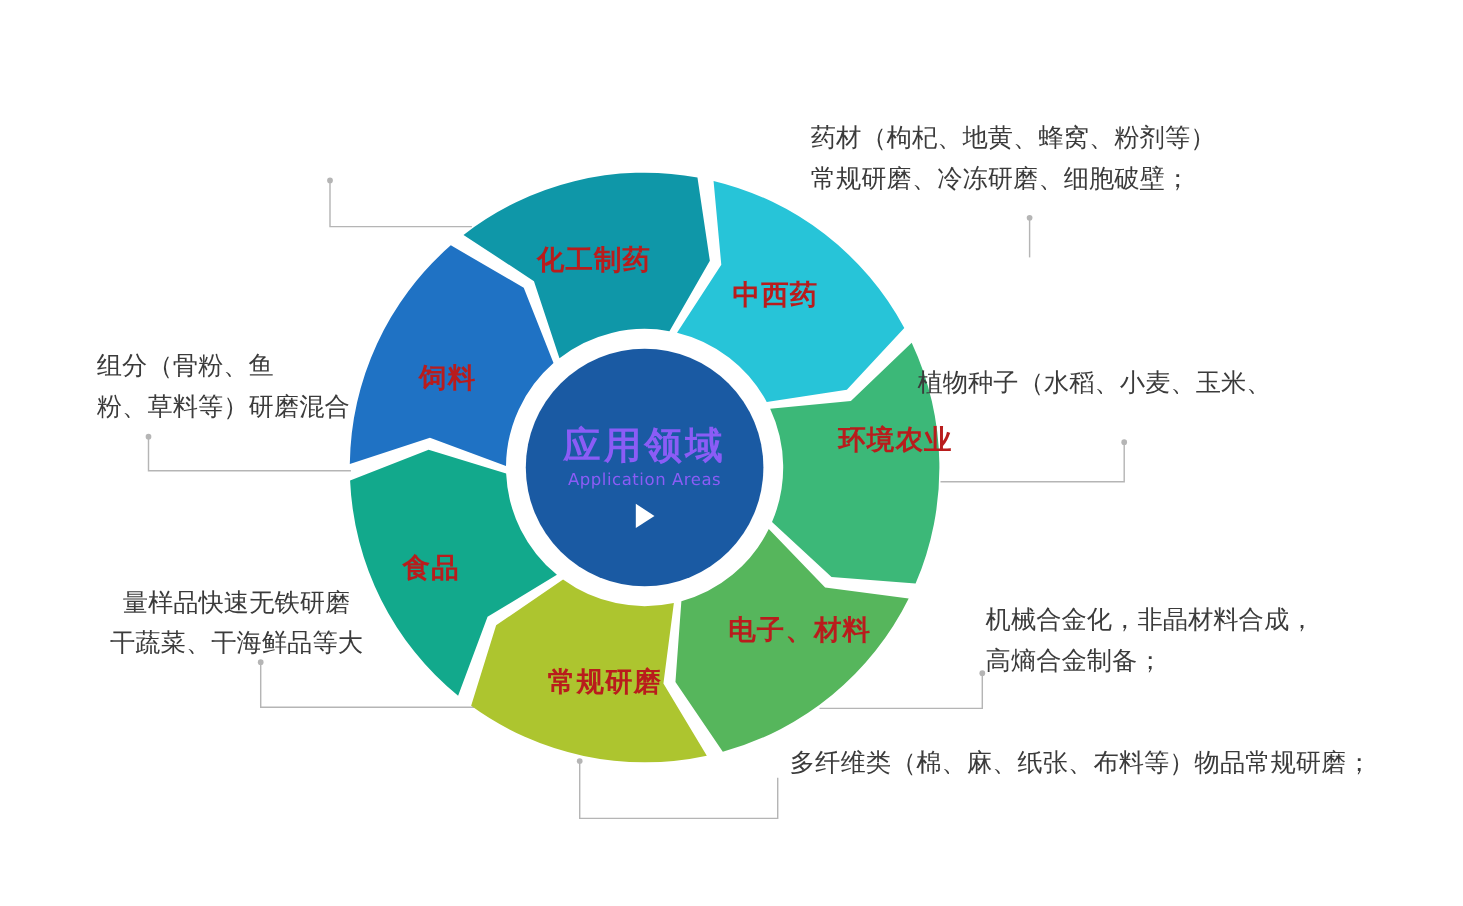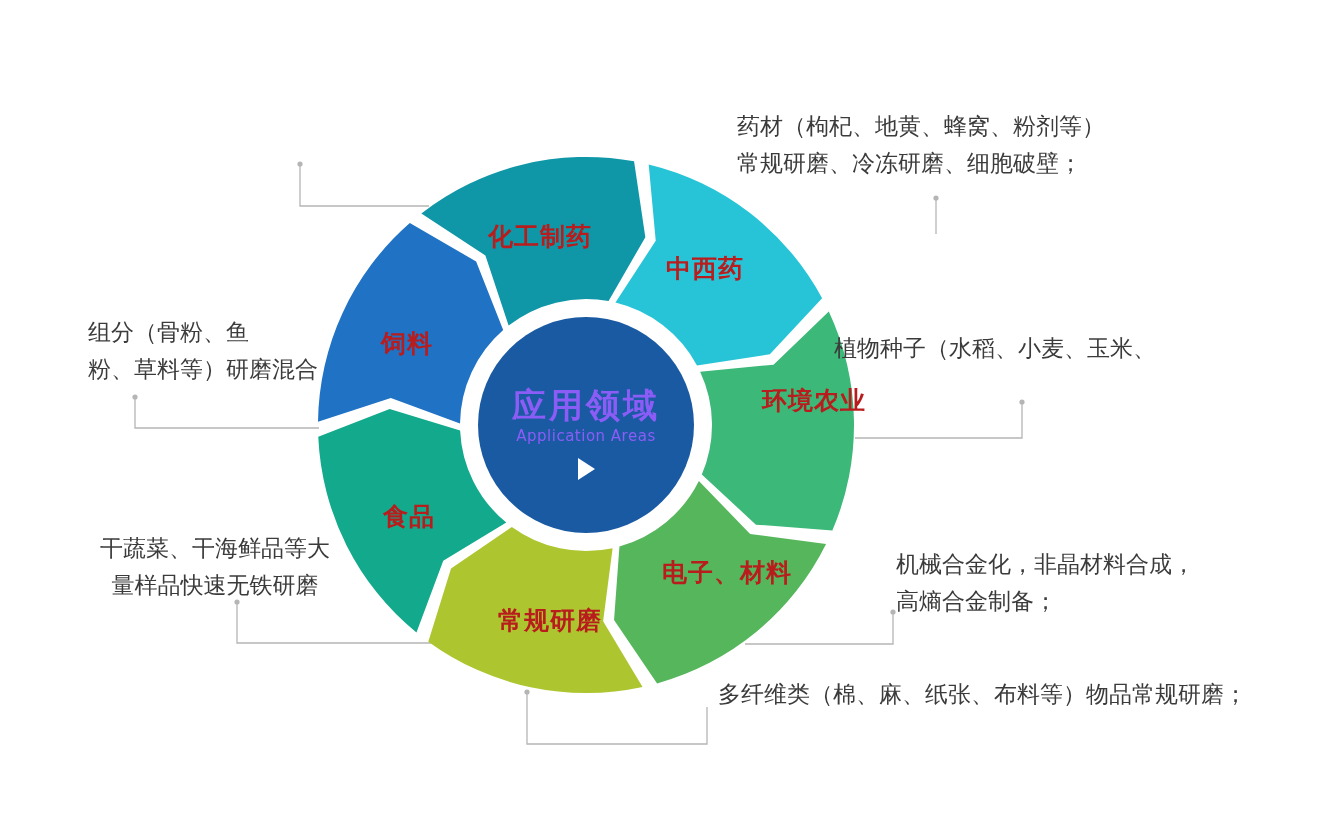--- a/index.html
+++ b/index.html
@@ -21,21 +21,21 @@
     font-size:25px;
     letter-spacing:1px;
     white-space:nowrap;
     text-align:center;
   }
   .lbl-0 { left:540px; top:236px; }
   .lbl-1 { left:705px; top:268px; }
   .lbl-2 { left:786px; top:400px;margin-left:28px; }
   .lbl-3 { left:727px; top:572px; }
   .lbl-4 { left:550px; top:620px; }
-  .lbl-5 { left:409px; top:516px; }
+  .lbl-5 { left:392px; top:516px; }
   .lbl-6 { left:407px; top:343px; }
 
   .callout {
     position:absolute;
     color:#3b3b3b;
     font-size:23px;
     line-height:37px;
     white-space:nowrap;
   }
   .co-huagong   { left:172px; top:94px;  width:310px; text-align:center; }
@@ -120,21 +120,21 @@
     <div>机械合金化，非晶材料合成，</div>
     <div>高熵合金制备；</div>
   </div>
 
   <div class="callout co-siliao">
     <div>组分（骨粉、鱼</div>
     <div>粉、草料等）研磨混合</div>
   </div>
 
   <div class="callout co-shipin">
+    <div>量样品快速无铁研磨</div>
     <div>干蔬菜、干海鲜品等大</div>
-    <div>量样品快速无铁研磨</div>
   </div>
 
   <div class="callout co-fangzhi">
     <div>多纤维类（棉、麻、纸张、布料等）物品常规研磨；</div>
   </div>
 
 </div>
 
 </body></html>

